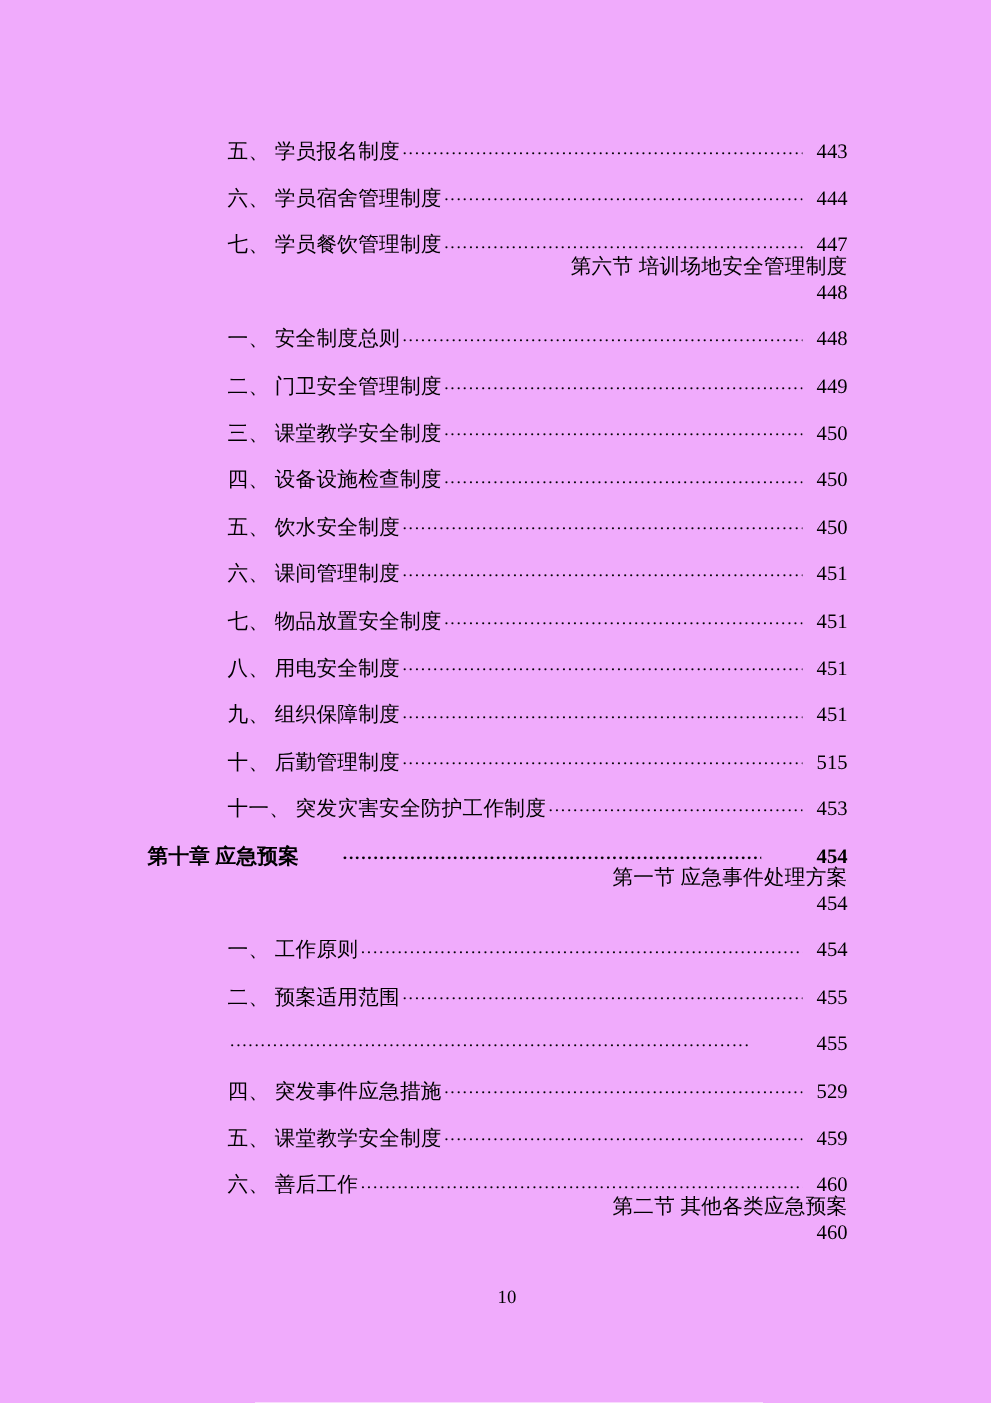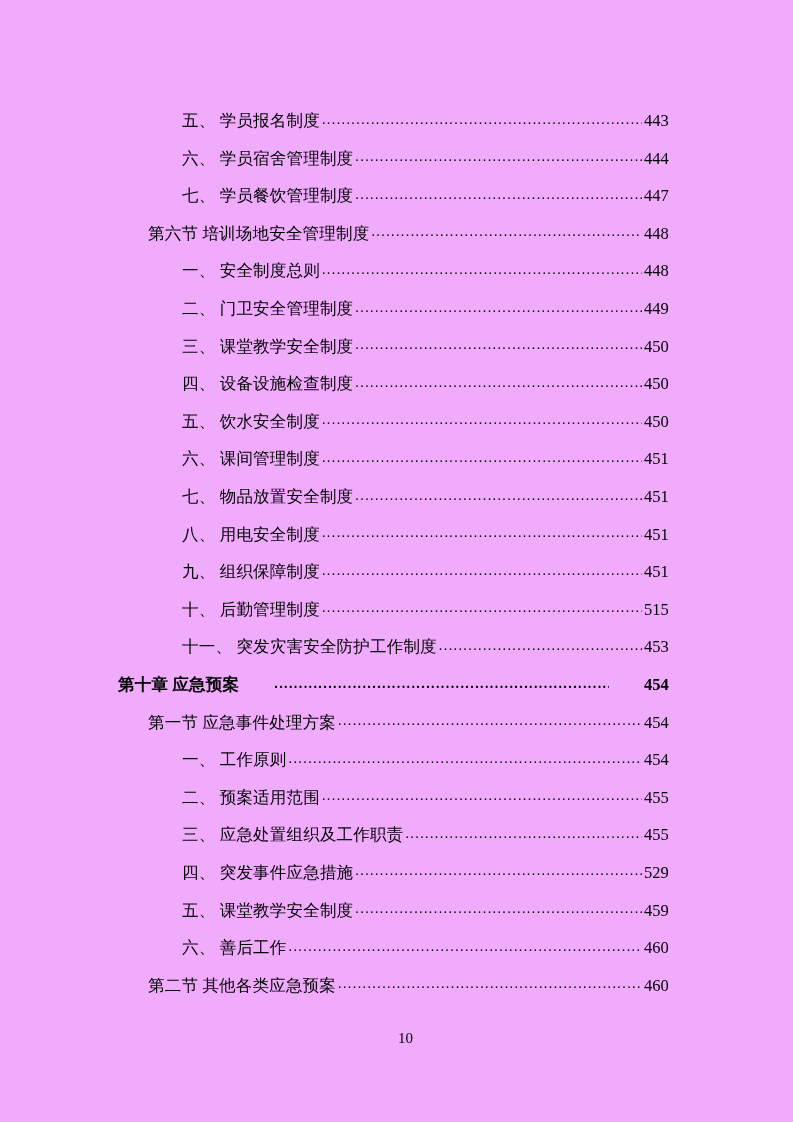--- a/index.html
+++ b/index.html
@@ -42,26 +42,26 @@
     flex: 1 1 auto;
     overflow: hidden;
     white-space: nowrap;
     margin: 0 2px 3px 2px;
     font-size: 14px;
     letter-spacing: 1.4px;
     color: #000;
   }
   .toc-entry .page-num {
     flex: 0 0 auto;
-    text-align: left;
+    text-align: right;
     min-width: 34px;
   }
   
   .lvl-item   { padding-left: 64px; }
-  .lvl-sec    { padding-left: 30px; }
+  .lvl-sec    { padding-left: 30px; flex-direction: column; }
   .lvl-chap   { padding-left: 0px; font-weight: bold; gap: 33px; }
   .bold { font-weight: bold; }
 
   .footer {
     position: absolute;
     left: 0;
     right: 0;
     top: 1030px;
     text-align: center;
     font-size: 15px;
@@ -164,21 +164,20 @@
         <span class="label">一、 工作原则</span>
         <span class="leader">.....................................................................................</span>
         <span class="page-num">454</span>
       </div>
       <div class="toc-entry lvl-item">
         <span class="label">二、 预案适用范围</span>
         <span class="leader">.....................................................................................</span>
         <span class="page-num">455</span>
       </div>
       <div class="toc-entry lvl-item">
-        <span class="label">三、 应急处置组织及工作职责</span>
         <span class="leader">.....................................................................................</span>
         <span class="page-num">455</span>
       </div>
       <div class="toc-entry lvl-item">
         <span class="label">四、 突发事件应急措施</span>
         <span class="leader">.....................................................................................</span>
         <span class="page-num">529</span>
       </div>
       <div class="toc-entry lvl-item">
         <span class="label">五、 课堂教学安全制度</span>

